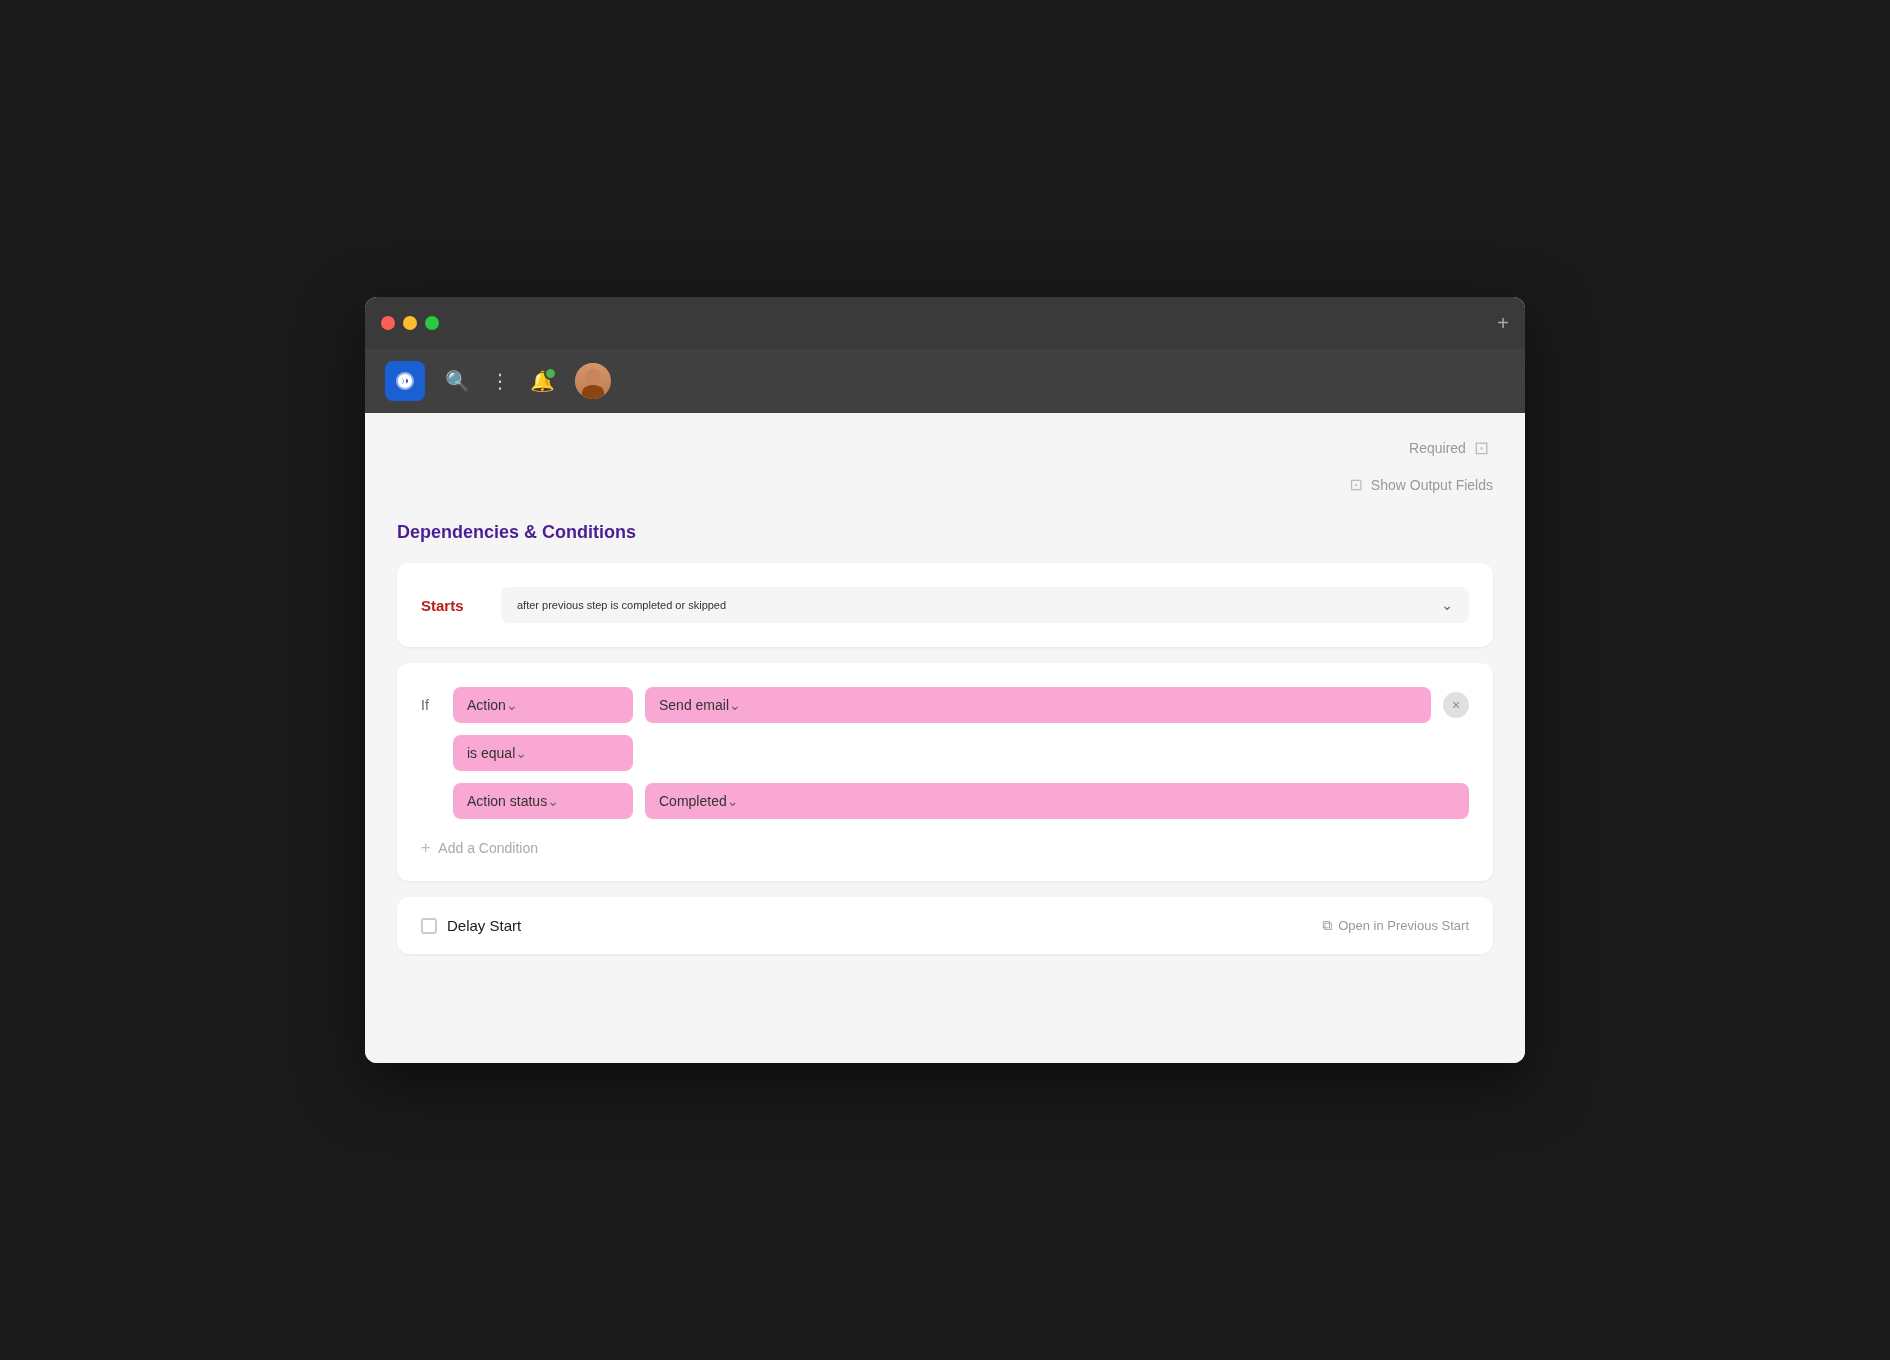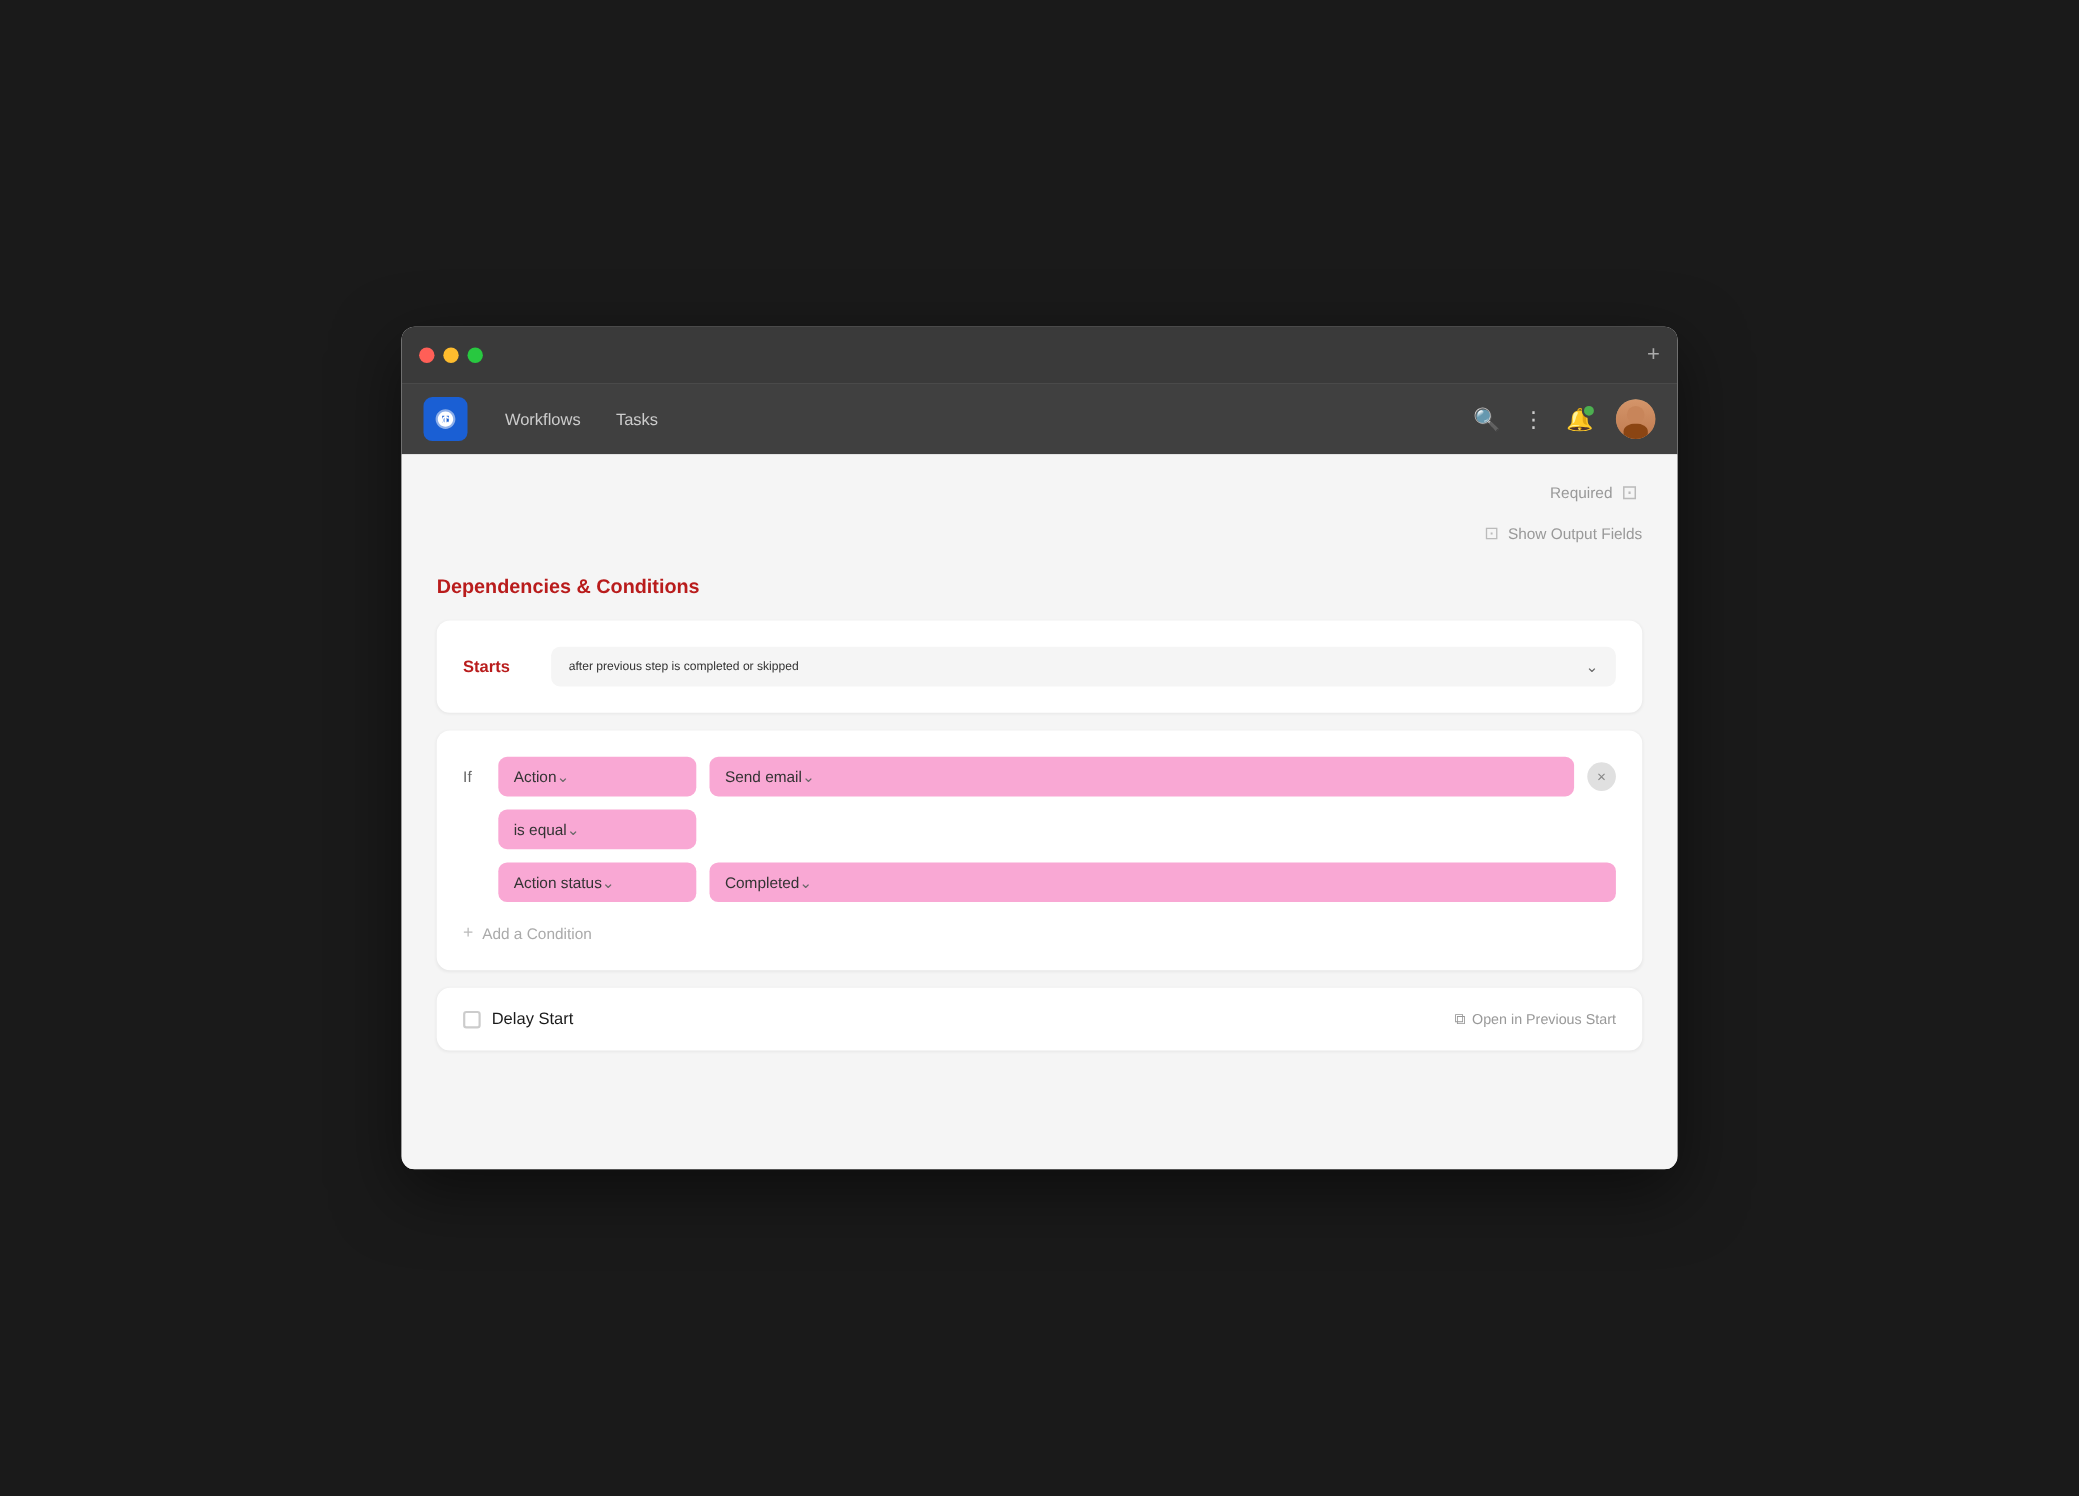--- a/index.html
+++ b/index.html
@@ -217,21 +217,21 @@
 
     .show-output-btn .icon {
       font-size: 16px;
       color: #bbb;
     }
 
     
     .section-title {
       font-size: 18px;
       font-weight: 700;
-      color: #b91c1c;
+      color: #4c1d95;
       margin-bottom: 20px;
     }
 
     
     .card {
       background: #fff;
       border-radius: 12px;
       padding: 24px;
       margin-bottom: 16px;
       box-shadow: 0 1px 3px rgba(0,0,0,0.06);
@@ -421,24 +421,20 @@
   </div>
 
   <div class="navbar">
     <div class="nav-logo">
       <svg viewBox="0 0 24 24" fill="none" xmlns="http://www.w3.org/2000/svg">
         <path d="M12 3C7.03 3 3 7.03 3 12s4.03 9 9 9 9-4.03 9-9-4.03-9-9-9zm0 14c-2.76 0-5-2.24-5-5s2.24-5 5-5 5 2.24 5 5-2.24 5-5 5z" fill="white" opacity="0.5"></path>
         <path d="M12 5C8.13 5 5 8.13 5 12s3.13 7 7 7 7-3.13 7-7-3.13-7-7-7zm-1 10H9V9h2v6zm4 0h-2V9h2v6z" fill="white"></path>
         <text x="12" y="16" text-anchor="middle" fill="white" font-size="10" font-weight="bold" font-family="sans-serif">C</text>
       </svg>
     </div>
-    <div class="nav-links">
-      <a class="nav-link">Workflows</a>
-      <a class="nav-link">Tasks</a>
-    </div>
     <div class="nav-right">
       <div class="nav-icon">🔍</div>
       <div class="nav-icon">⋮</div>
       <div class="nav-icon notification">🔔</div>
       <div class="avatar">
         <div class="avatar-face"></div>
       </div>
     </div>
   </div>
 

